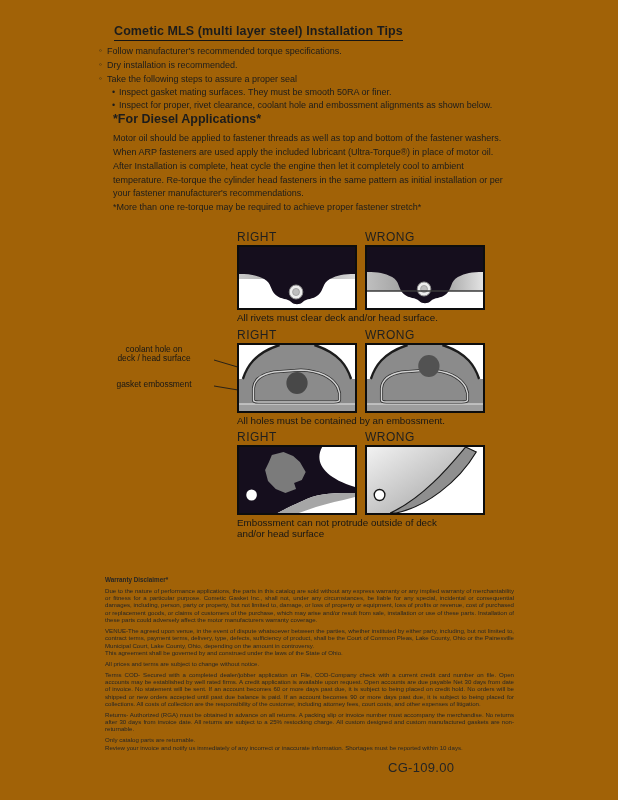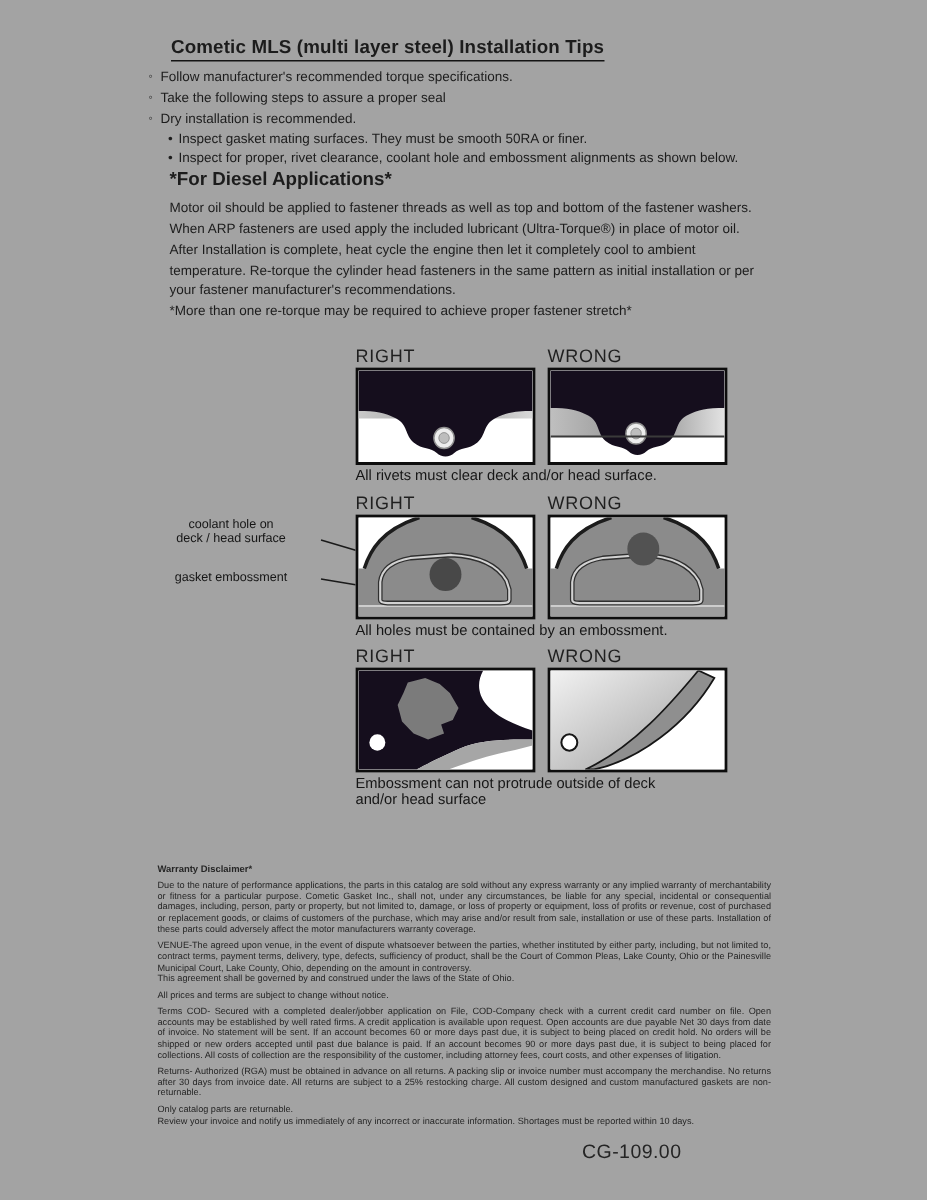--- a/index.html
+++ b/index.html
@@ -1,16 +1,16 @@
 <!DOCTYPE html>
 <html><head>
 <meta charset="utf-8">
 <style>
   html,body{margin:0;padding:0;background:#fff;}
-  .page{position:relative;width:618px;height:800px;background:#a3a3a3;overflow:hidden;
+  .page{position:relative;width:618px;height:800px;background:#a16207;overflow:hidden;
         font-family:"Liberation Sans",sans-serif;color:#1c1c1c;}
   .abs{position:absolute;}
   .title{left:114px;top:24px;font-size:12.5px;font-weight:bold;letter-spacing:.1px;
          border-bottom:1.6px solid #141414;padding-bottom:2px;}
   .bullets{left:99px;top:44px;font-size:9px;line-height:13px;}
   .b-row{white-space:nowrap;}
   .glyph-open{display:inline-block;width:8px;font-size:8px;vertical-align:1px;}
   .sub{margin-left:13px;}
   .glyph-fill{display:inline-block;width:7px;font-size:9px;}
   .h2{left:113px;top:112px;font-size:12.5px;font-weight:bold;}
@@ -30,22 +30,22 @@
 </style>
 </head>
 <body>
 
 <div class="page">
 
   <div class="abs title">Cometic MLS (multi layer steel) Installation Tips</div>
 
   <div class="abs bullets">
     <div class="b-row"><span class="glyph-open">◦</span><span>Follow manufacturer's recommended torque specifications.</span></div>
+    <div class="b-row"><span class="glyph-open">◦</span><span>Dry installation is recommended.</span></div>
     <div class="b-row"><span class="glyph-open">◦</span><span>Take the following steps to assure a proper seal</span></div>
-    <div class="b-row"><span class="glyph-open">◦</span><span>Dry installation is recommended.</span></div>
     <div class="b-row sub"><span class="glyph-fill">•</span><span>Inspect gasket mating surfaces.  They must be smooth 50RA or finer.</span></div>
     <div class="b-row sub"><span class="glyph-fill">•</span><span>Inspect for proper, rivet clearance, coolant hole and embossment alignments as shown below.</span></div>
   </div>
 
   <div class="abs para p1">Motor oil should be applied to fastener threads as well as top and bottom of the fastener washers. When ARP fasteners are used apply the included lubricant (Ultra-Torque®) in place of motor oil.</div>
   <div class="abs h2">*For Diesel Applications*</div>
   <div class="abs para p2">After Installation is complete, heat cycle the engine then let it completely cool to ambient temperature. Re-torque the cylinder head fasteners in the same pattern as initial installation or per your fastener manufacturer's recommendations.</div>
   <div class="abs para note">*More than one re-torque may be required to achieve proper fastener stretch*</div>
 
   <div class="abs dlabel" style="left:237px;top:230px;">RIGHT</div>

